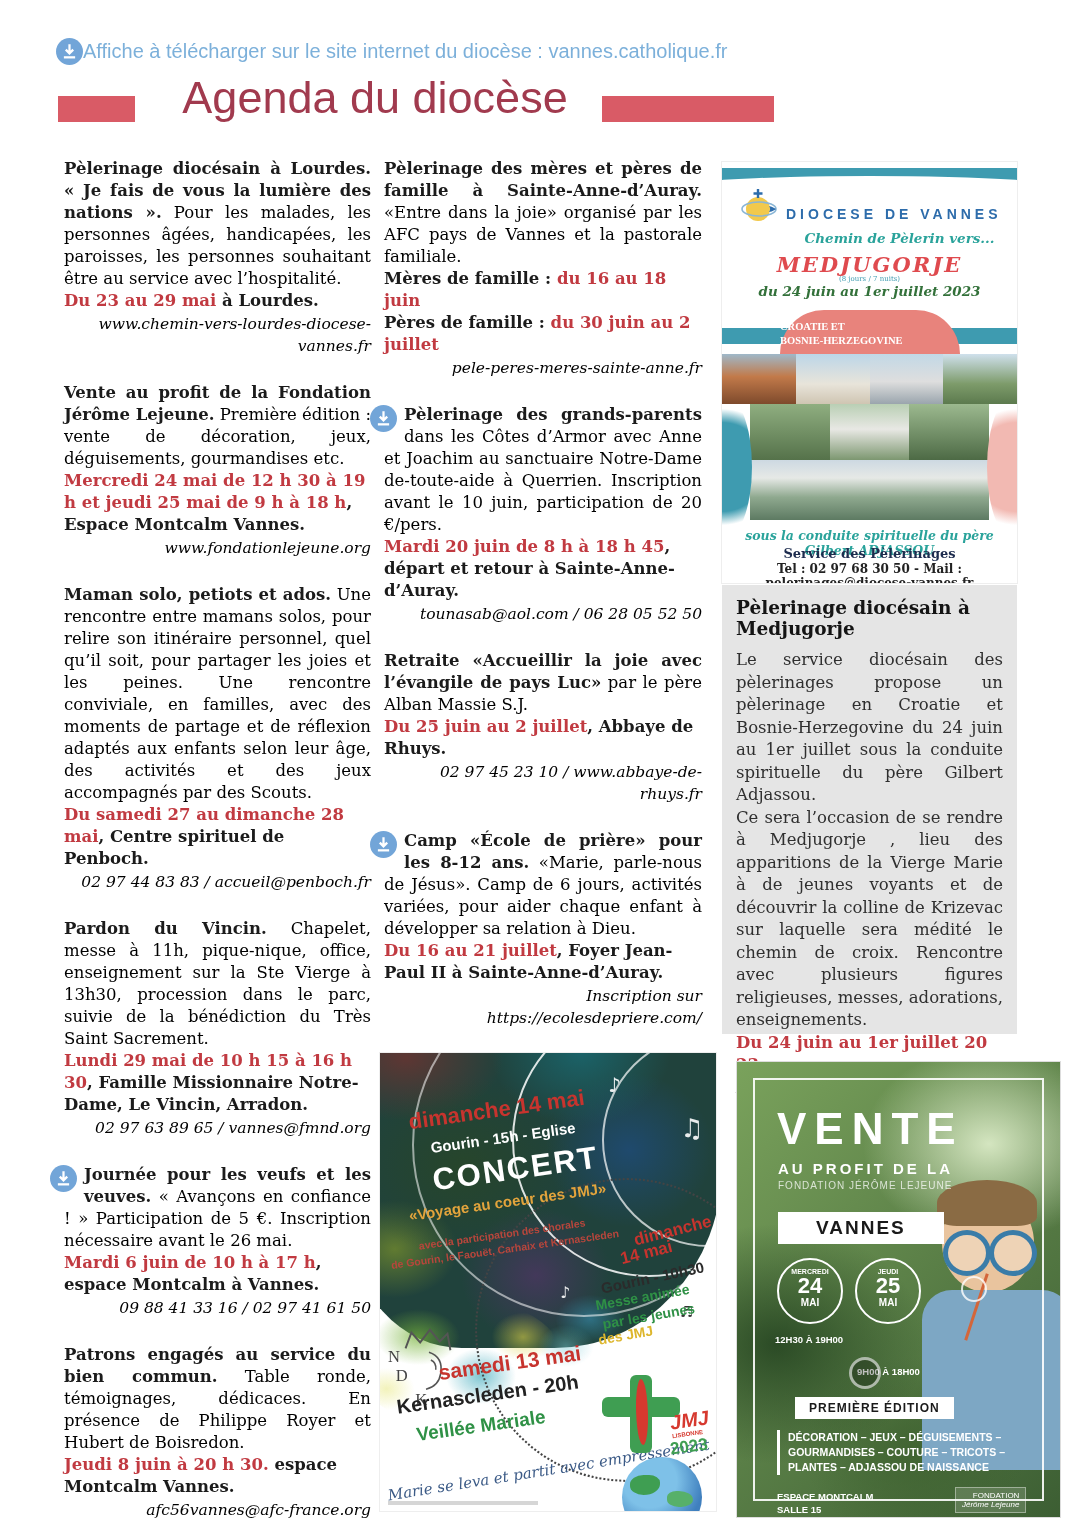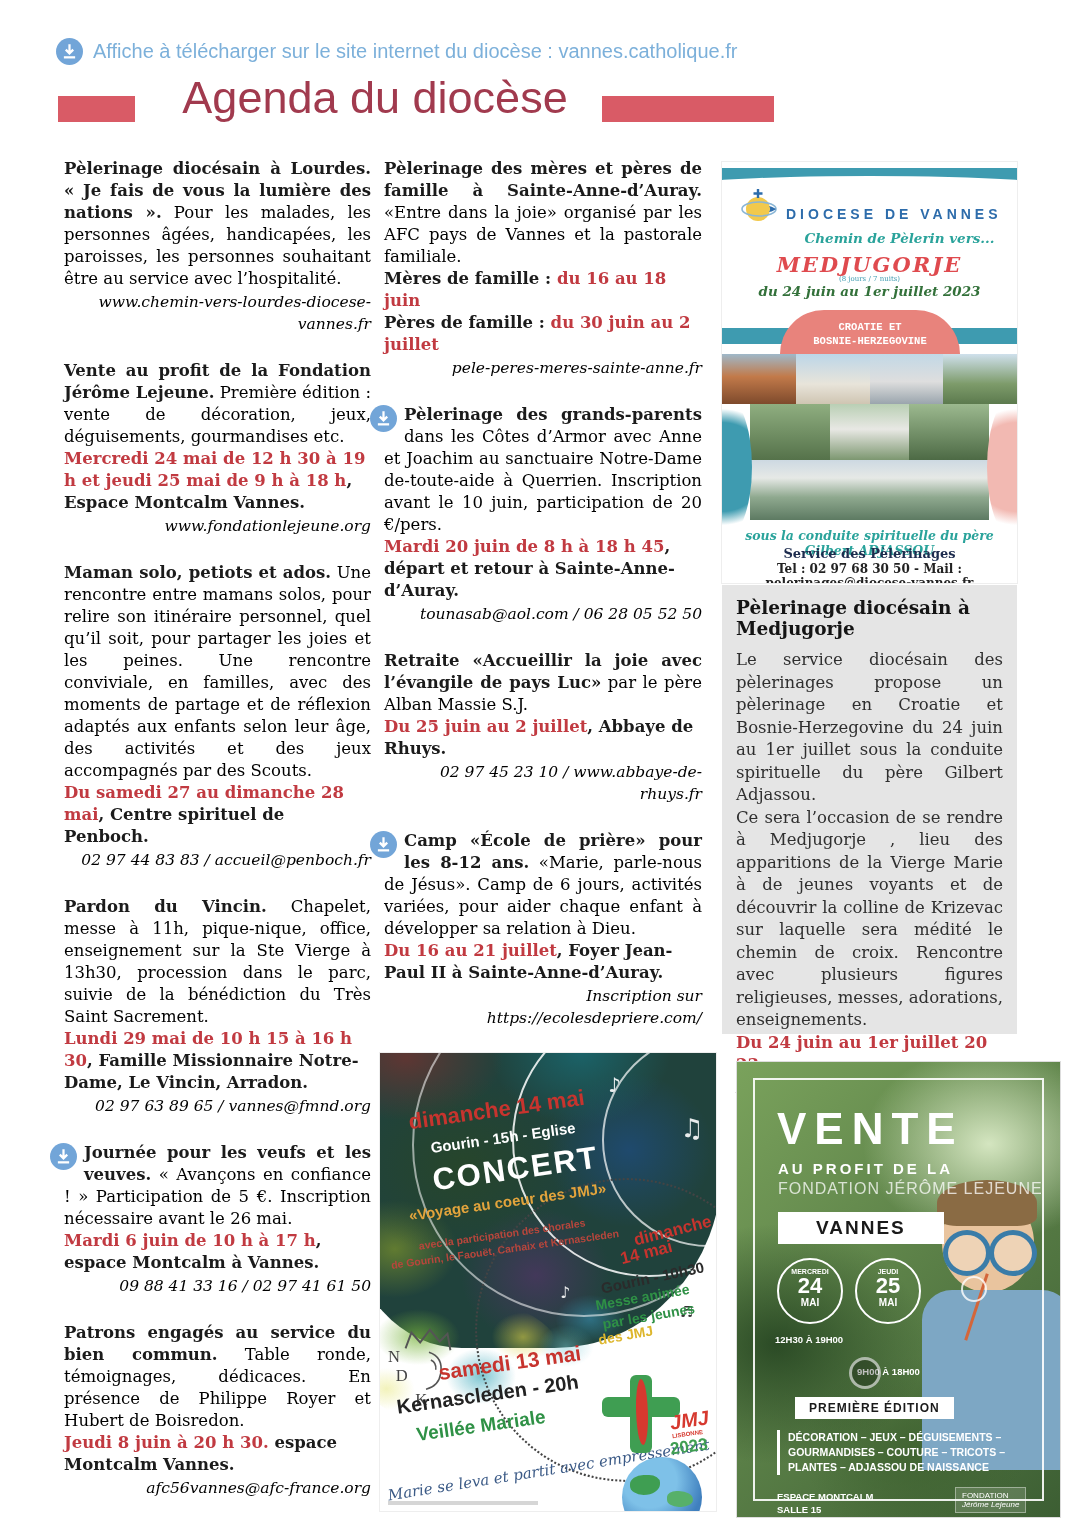--- a/index.html
+++ b/index.html
@@ -1,19 +1,19 @@
 <!DOCTYPE html>
 <html><head>
 <meta charset="utf-8">
 <style>
   html,body{margin:0;padding:0;overflow:hidden;}
   body{width:1086px;height:1536px;position:relative;background:#fff;
        font-family:"DejaVu Serif",serif;color:#2f2f2f;}
   
-  .hdr{position:absolute;left:56px;top:38px;display:flex;align-items:center;gap:10px;}
+  .hdr{position:absolute;left:56px;top:38px;display:flex;align-items:center;}
   .hdr-ic{width:27px;height:27px;flex:0 0 auto;}
   .hdr-txt{font-family:"Liberation Sans",sans-serif;font-size:20px;color:#7cb0da;}
   .bar{position:absolute;top:96px;height:26px;background:#d95b66;}
   .bar-l{left:58px;width:77px;}
   .bar-r{left:602px;width:172px;}
   .page-title{position:absolute;left:150px;top:72px;width:450px;text-align:center;
       font-family:"Liberation Sans",sans-serif;font-size:45px;color:#a13a4e;letter-spacing:0px;}
   
   .col{position:absolute;top:158px;}
   #col1{left:64px;width:307px;}
@@ -36,21 +36,21 @@
       font-size:14px;font-weight:bold;letter-spacing:4px;color:#2d6cab;}
   .pmed-tag{position:absolute;left:0;top:68px;width:100%;text-align:center;padding-left:60px;box-sizing:border-box;
       font-style:italic;font-weight:bold;font-size:13.5px;color:#2aa39b;}
   .pmed-dest{position:absolute;left:0;top:90px;width:100%;text-align:center;
       font-style:italic;font-weight:bold;font-size:21px;letter-spacing:2px;color:#df4a4e;}
   .pmed-dur{position:absolute;left:0;top:113px;width:100%;text-align:center;font-size:7px;color:#3e9bb0;}
   .pmed-dates{position:absolute;left:0;top:121px;width:100%;text-align:center;
       font-style:italic;font-weight:bold;font-size:13.5px;color:#33713a;}
   .pmed-tealband{position:absolute;left:0;top:166px;width:100%;height:16px;background:#3e9bb0;}
   .pmed-arc{position:absolute;left:58px;top:148px;width:180px;height:44px;background:#e8837c;
-      border-radius:90px 90px 0 0;text-align:center;color:#fff;font-family:Liberation Mono, monospace;
+      border-radius:90px 90px 0 0;text-align:left;color:#fff;font-family:Liberation Serif, serif;
       font-weight:bold;font-size:10.5px;line-height:14px;padding-top:10px;box-sizing:border-box;}
   .pmed-ph{position:absolute;left:0;width:100%;display:flex;}
   .pmed-ph div{flex:1;}
   .ph1{top:192px;height:50px;}
   .ph2{top:242px;height:56px;left:28px !important;width:239px !important;}
   .ph3{top:298px;height:60px;left:28px !important;width:239px !important;}
   .arcL{position:absolute;left:-30px;top:230px;width:60px;height:150px;border-radius:50%;
       background:radial-gradient(circle,#3e9bb0 55%,rgba(62,155,176,0) 72%);}
   .arcR{position:absolute;right:-30px;top:230px;width:60px;height:150px;border-radius:50%;
       background:radial-gradient(circle,#f2b9b2 55%,rgba(242,185,178,0) 72%);}
@@ -142,39 +142,39 @@
   .pv-boy-hair{position:absolute;left:200px;top:118px;width:100px;height:46px;border-radius:50% 50% 20% 20%;
       background:#8a6b44;}
   .pv-glass1,.pv-glass2{position:absolute;top:168px;width:38px;height:36px;border:5px solid #3a7ca8;border-radius:50%;background:rgba(255,255,255,.25);}
   .pv-glass1{left:206px;} .pv-glass2{left:252px;}
   .pv-shirt{position:absolute;left:185px;top:228px;width:150px;height:180px;border-radius:30px 30px 0 0;background:#7da7c4;}
   .pv-wand{position:absolute;left:238px;top:210px;width:3px;height:70px;background:#d4663a;transform:rotate(18deg);}
   .pv-bub{position:absolute;left:224px;top:214px;width:22px;height:22px;border:2px solid rgba(255,255,255,.8);border-radius:50%;}
   .pv-t{position:absolute;font-family:"Liberation Sans",sans-serif;color:#fff;white-space:nowrap;}
   .pv-title{left:40px;top:42px;font-size:44px;font-weight:bold;letter-spacing:8px;}
   .pv-sub1{left:41px;top:98px;font-size:15px;font-weight:bold;letter-spacing:3px;}
-  .pv-sub2{left:41px;top:118px;font-size:16px;letter-spacing:1px;color:rgba(255,255,255,.75);}
+  .pv-sub2{left:41px;top:118px;font-size:10px;letter-spacing:1px;color:rgba(255,255,255,.75);}
   .pv-city{left:41px;top:150px;background:#fff;color:#1a1a1a;font-weight:bold;font-size:19px;
       letter-spacing:2px;padding:5px 38px;}
   .pv-circ{position:absolute;top:196px;width:62px;height:62px;border:2px solid #fff;border-radius:50%;
       text-align:center;color:#fff;font-family:"Liberation Sans",sans-serif;}
   .pv-c1{left:40px;} .pv-c2{left:118px;}
   .pv-circ .l{font-size:7px;font-weight:bold;margin-top:8px;}
   .pv-circ .n{font-size:22px;font-weight:bold;line-height:22px;}
   .pv-circ .m{font-size:10px;font-weight:bold;}
   .pv-h1{left:38px;top:272px;font-size:9.5px;font-weight:bold;}
   .pv-h2{left:120px;top:272px;font-size:9.5px;font-weight:bold;margin-top:32px;}
   .pv-bubble2{position:absolute;left:112px;top:295px;width:26px;height:26px;border:3px solid rgba(255,255,255,.6);border-radius:50%;background:rgba(0,0,0,.25);}
   .pv-ed{left:58px;top:335px;background:#fff;color:#1a1a1a;font-weight:bold;font-size:12px;padding:4px 14px;letter-spacing:1px;}
   .pv-items{position:absolute;left:40px;top:368px;border-left:3px solid #fff;padding-left:8px;
       font-family:"Liberation Sans",sans-serif;color:#fff;font-weight:bold;font-size:10.5px;line-height:15px;}
   .pv-addr{position:absolute;left:40px;top:428px;font-family:"Liberation Sans",sans-serif;color:#fff;
       font-weight:bold;font-size:9.5px;line-height:13px;}
   .pv-logo{position:absolute;left:218px;top:425px;font-family:"Liberation Sans",sans-serif;color:#fff;
-      font-size:8px;line-height:9px;background:rgba(255,255,255,.15);padding:3px 6px;border:1px solid rgba(255,255,255,.4);}
+      font-size:8px;line-height:9px;background:rgba(255,255,255,.15);padding:3px 6px;border:1px solid rgba(255,255,255,.4);text-align:right;}
 </style>
 </head>
 <body>
 
 <div class="hdr">
   <span class="hdr-ic">
     <svg viewBox="0 0 24 24">
         <circle cx="12" cy="12" r="12" fill="#72a5d8"></circle>
         <path d="M12 5.5v7.5M8.7 10.3L12 13.6l3.3-3.3" stroke="#fff" stroke-width="2" fill="none"></path>
         <path d="M7 17.2h10" stroke="#fff" stroke-width="2"></path>
@@ -182,20 +182,21 @@
   </span>
   <span class="hdr-txt">Affiche à télécharger sur le site internet du diocèse : vannes.catholique.fr</span>
 </div>
 <div class="bar bar-l"></div>
 <div class="page-title">Agenda du diocèse</div>
 <div class="bar bar-r"></div>
 
 <div id="col1" class="col">
     <div class="event">
       <div class="para body"><span class="seg-b">Pèlerinage diocésain à Lourdes. « Je fais de vous la lumière des nations ».</span><span class="seg-n"> Pour les malades, les personnes âgées, handicapées, les paroisses, les personnes souhaitant être au service avec l’hospitalité.</span></div>
+      <div class="para date"><span class="seg-r">Du 23 au 29 mai</span><span class="seg-b"> à Lourdes.</span></div>
       <div class="para contact"><span class="seg-n">www.chemin-vers-lourdes-diocese-vannes.fr</span></div>
     </div>
     <div class="event">
       <div class="para body"><span class="seg-b">Vente au profit de la Fondation Jérôme Lejeune.</span><span class="seg-n"> Première édition : vente de décoration, jeux, déguisements, gourmandises etc.</span></div>
       <div class="para date"><span class="seg-r">Mercredi 24 mai de 12 h 30 à 19 h et jeudi 25 mai de 9 h à 18 h</span><span class="seg-b">, Espace Montcalm Vannes.</span></div>
       <div class="para contact"><span class="seg-n">www.fondationlejeune.org</span></div>
     </div>
     <div class="event">
       <div class="para body"><span class="seg-b">Maman solo, petiots et ados.</span><span class="seg-n"> Une rencontre entre mamans solos, pour relire son itinéraire personnel, quel qu’il soit, pour partager les joies et les peines. Une rencontre conviviale, en familles, avec des moments de partage et de réflexion adaptés aux enfants selon leur âge, des activités et des jeux accompagnés par des Scouts.</span></div>
       <div class="para date"><span class="seg-r">Du samedi 27 au dimanche 28 mai</span><span class="seg-b">, Centre spirituel de Penboch.</span></div>

